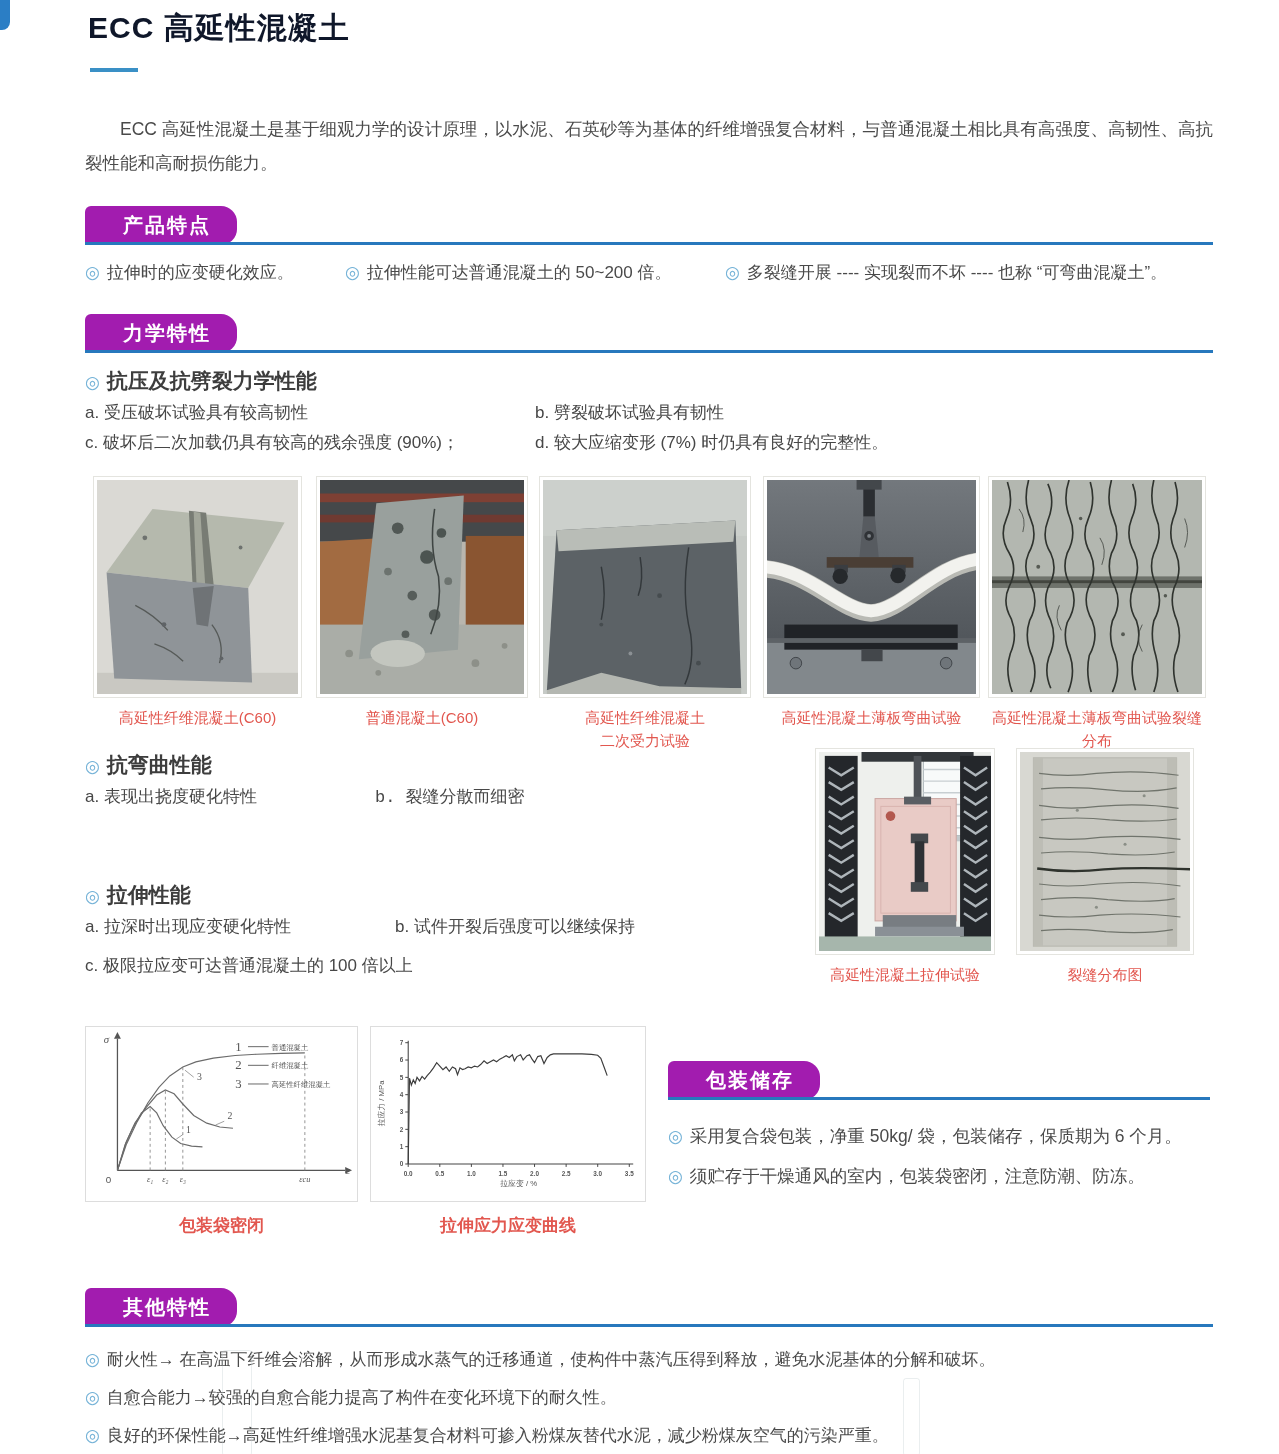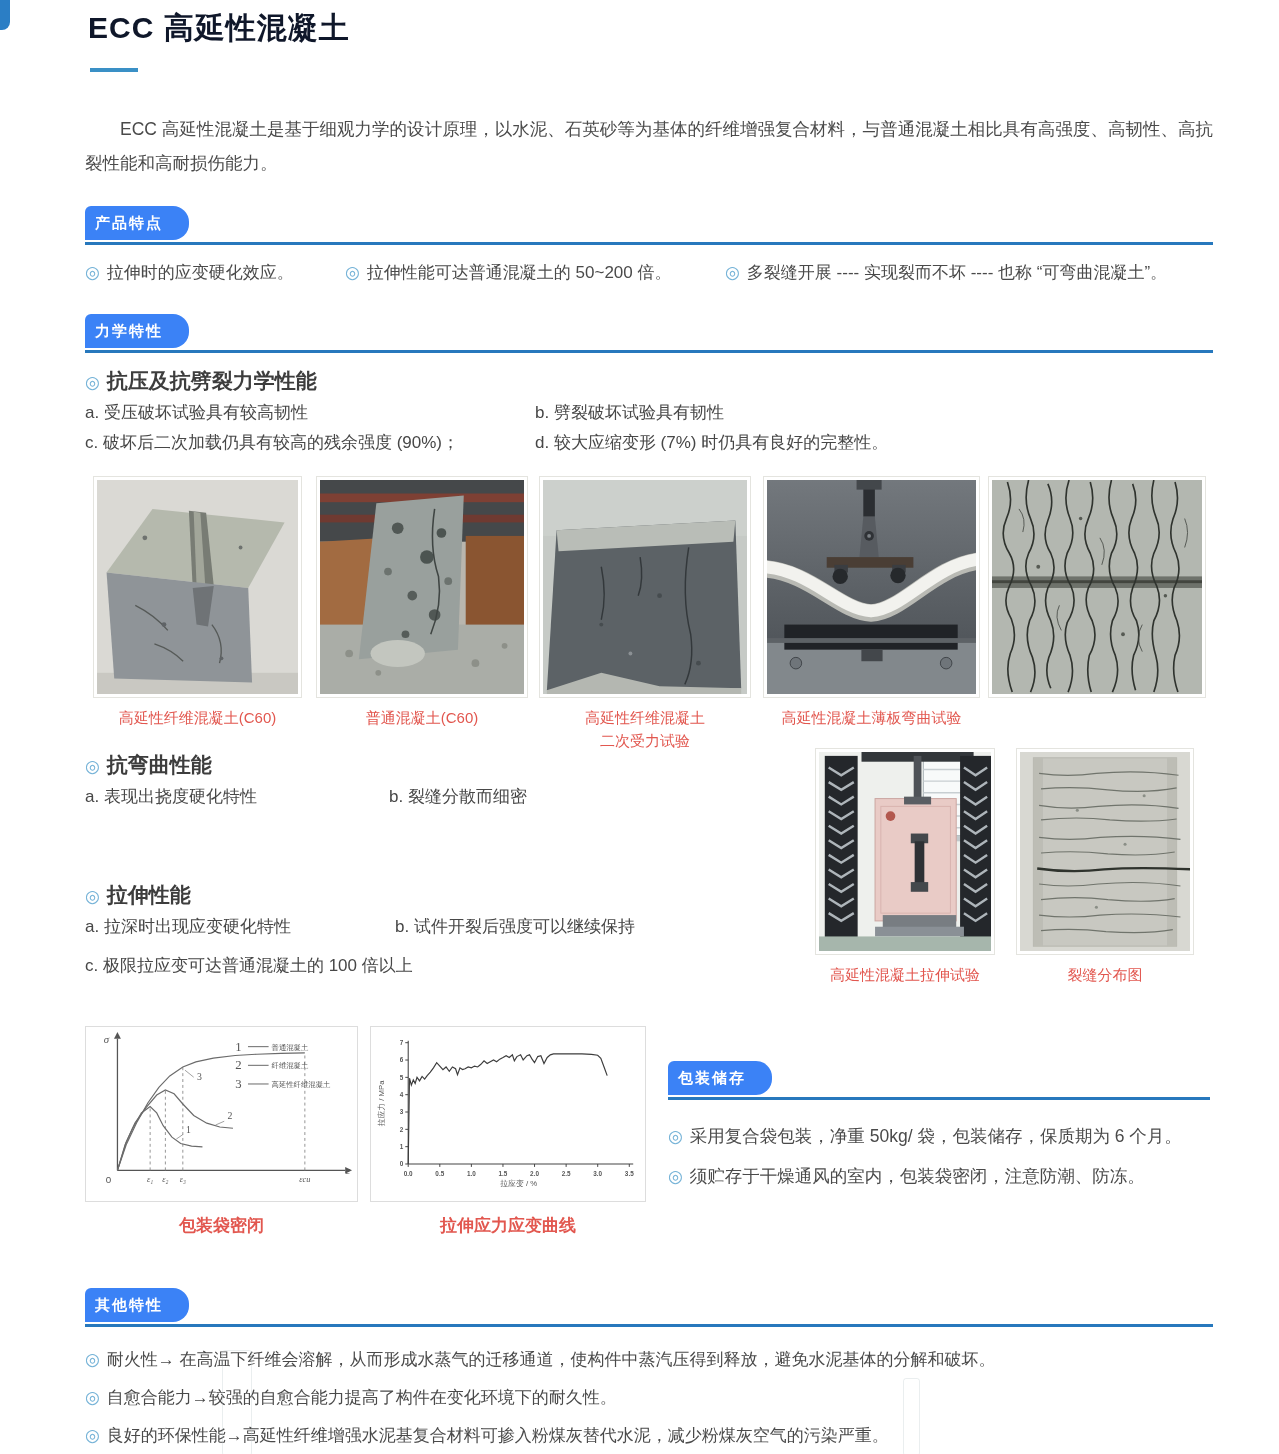--- a/index.html
+++ b/index.html
@@ -3,22 +3,22 @@
 <meta charset="utf-8">
 <style>
   html,body{margin:0;padding:0;background:#fff;}
   body{font-family:"Liberation Sans","DejaVu Sans",sans-serif;color:#4a4a4a;}
   .page{position:relative;width:1279px;height:1454px;background:#ffffff;overflow:hidden;}
   .abs{position:absolute;}
   .corner{background:#2b7ec5;border-radius:0 0 8px 0;}
   .title{font-size:30px;font-weight:bold;color:#0f172a;letter-spacing:1px;}
   .t-underline{background:#3a90c6;}
   .intro{font-size:17.5px;line-height:1.95;text-indent:2em;color:#4a4a4a;text-align:justify;}
-  .badge{background:#3b82f6;color:#fff;font-weight:bold;font-size:15px;line-height:1;
-         padding:9px 26px 10px 10px;border-radius:6px 16px 16px 0;letter-spacing:2px;}
+  .badge{background:#a21caf;color:#fff;font-weight:bold;font-size:20px;line-height:1;
+         padding:9px 26px 10px 38px;border-radius:6px 16px 16px 0;letter-spacing:2px;}
   .rule{background:#2778bd;height:3px;}
   .blt{color:#74b2d7;font-size:17px;margin-right:7px;}
   .bul{font-size:17px;color:#4a4a4a;white-space:nowrap;}
   .sub{white-space:nowrap;}
   .sub b{font-size:21px;color:#3d3d3d;}
   .item{font-size:17px;color:#474747;white-space:nowrap;}
   .fig{text-align:center;}
   .imgbox{border:1px solid #e4e4df;background:#fff;padding:3px;box-sizing:border-box;}
   .imgbox svg{display:block;width:100%;height:100%;}
   .cap{color:#e2574f;font-size:15px;text-align:center;margin-top:8px;line-height:1.55;}
@@ -182,27 +182,28 @@
         </g>
         <g stroke="#3c403a" stroke-width="0.8" fill="none">
           <path d="M28,30 q8,10 4,24 M70,130 q-6,12 2,26 M112,60 q8,12 2,28 M156,150 q-8,14 0,28 M200,40 q6,14 0,30"></path>
         </g>
         <circle cx="48" cy="90" r="2" fill="#565a53"></circle>
           <circle cx="136" cy="160" r="2" fill="#565a53"></circle>
         <circle cx="92" cy="40" r="1.8" fill="#565a53"></circle>
           <circle cx="180" cy="120" r="1.8" fill="#565a53"></circle>
       </svg>
     </div>
+    <div class="cap">高延性混凝土薄板弯曲试验裂缝分布</div>
   </div>
 
   <div class="abs sub" style="left:85px;top:751px;">
     <span class="blt">◎</span><b>抗弯曲性能</b>
   </div>
   <div class="abs item" style="left:85px;top:785px;">a. 表现出挠度硬化特性</div>
-  <div class="abs item" style="left:389px;top:785px;">b. 裂缝分散而细密</div>
+  <div class="abs item" style="left:375px;top:785px;font-family:Liberation Mono, monospace;">b. 裂缝分散而细密</div>
 
   <div class="abs fig" style="left:815px;top:748px;width:180px;">
     <div class="imgbox" style="height:207px;">
       <svg viewBox="0 0 178 205" preserveAspectRatio="none">
         <rect width="178" height="205" fill="#eef0ed"></rect>
         <rect x="108" y="6" width="44" height="80" fill="#f8fafa" stroke="#a9b2b6"></rect>
         <path d="M108,18 h44 M108,30 h44 M108,42 h44 M108,54 h44 M108,66 h44 M108,78 h44" stroke="#c7ced1" stroke-width="1.5"></path>
         <rect x="104" y="86" width="52" height="6" fill="#c2c9cc"></rect>
         <rect x="44" y="0" width="116" height="10" fill="#33373b"></rect>
         <rect x="6" y="4" width="34" height="188" fill="#24272b"></rect>

